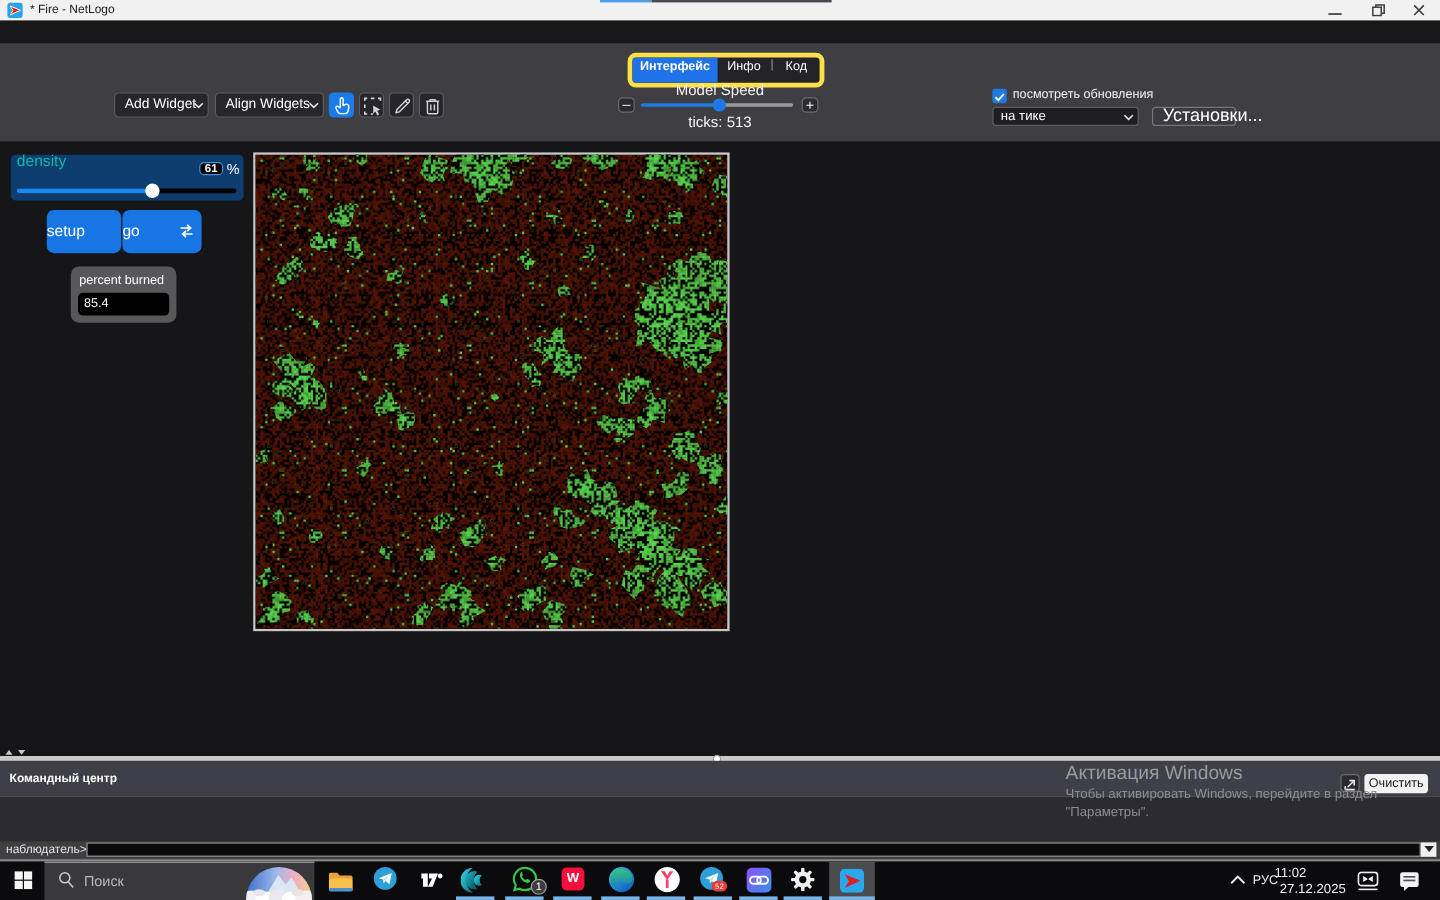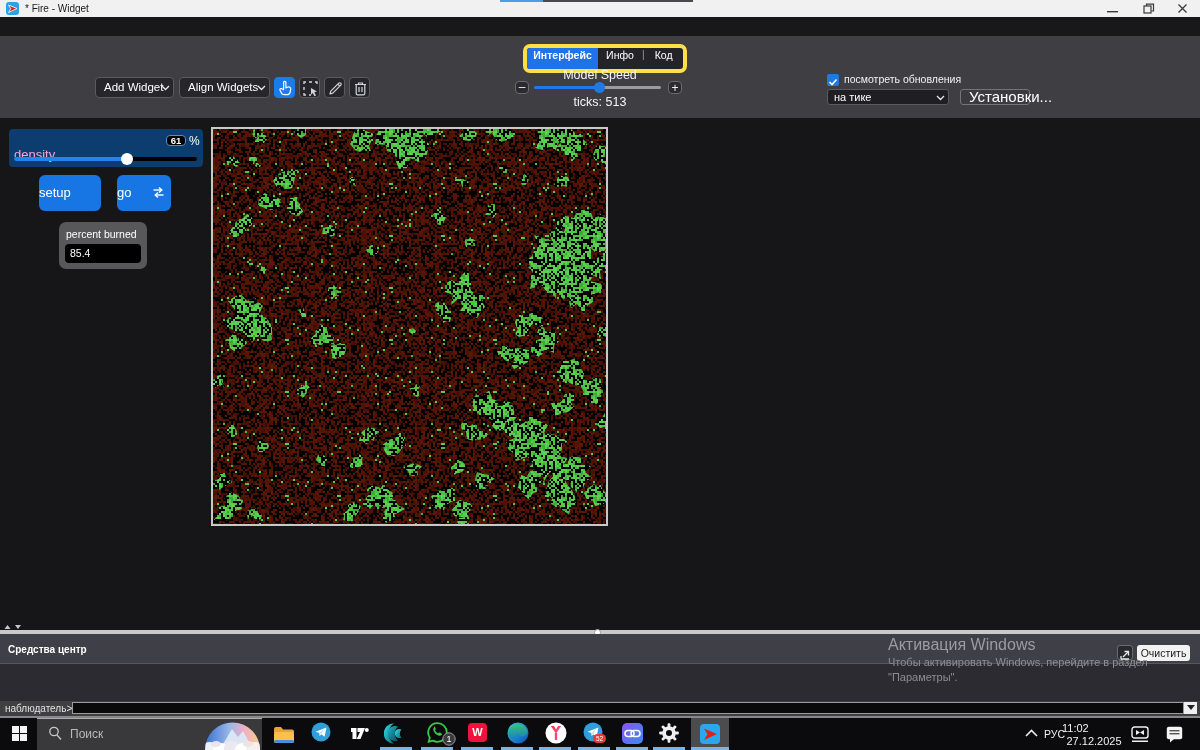--- a/index.html
+++ b/index.html
@@ -38,21 +38,21 @@
 .wmark{color:#9b9ba3}
 </style></head><body>
 <div id="stage">
 <div class="abs" style="left:500px;top:0;width:43px;height:2px;background:#4a9ee8;z-index:9"></div>
 <div class="abs" style="left:543px;top:0;width:150px;height:2px;background:#4a4a4e;z-index:9"></div>
 <div class="abs" id="titlebar"></div>
 <svg class="abs" style="left:6px;top:2px" width="13" height="13">
       <rect width="13" height="13" rx="3" fill="#29a3e8"></rect>
       <path d="M2.5 3 L11 6.5 L2.5 10.5 L4.8 6.7 Z" fill="#e02018" stroke="#fff" stroke-width="0.8"></path>
     </svg>
-<div class="abs" id="title-text">* Fire - Widget</div>
+<div class="abs" id="title-text">* Fire - NetLogo</div>
 <svg class="abs" style="left:1106px;top:4px" width="14" height="10">
       <rect x="1" y="7" width="11" height="1.4" fill="#3a3a3a"></rect>
     </svg>
 <svg class="abs" style="left:1143px;top:3px" width="12" height="11">
       <rect x="1" y="3" width="7" height="7" fill="none" stroke="#3a3a3a" stroke-width="1.2"></rect>
       <path d="M3.5 3 V1.2 H10.5 V8 H8.5" fill="none" stroke="#3a3a3a" stroke-width="1.2"></path>
     </svg>
 <svg class="abs" style="left:1177px;top:3px" width="11" height="11">
       <path d="M1.5 1.5 L9.5 9.5 M9.5 1.5 L1.5 9.5" stroke="#3a3a3a" stroke-width="1.3"></path>
     </svg>
@@ -106,28 +106,28 @@
 <div class="ckb"><svg width="12" height="12" viewBox="0 0 12 12">
         <path d="M2.5 6 L5 8.5 L9.5 3.5" fill="none" stroke="#fff" stroke-width="1.6"></path>
       </svg></div>
 <div class="abs" style="left:844px;top:72px;font-size:10.5px;color:#f2f2f2;line-height:15px">посмотреть обновления</div>
 <div class="ddl" style="left:827px;top:89px;width:122px;height:16px;background:#1e1e23;font-size:11px;line-height:14px;border-radius:3px;padding:0 6px">на тике<svg class="chev" width="9" height="6">
         <path d="M1 1 L4.5 4.5 L8 1" fill="none" stroke="#e8e8e8" stroke-width="1.3"></path>
       </svg></div>
 <div class="ddl" style="left:960px;top:89px;width:70px;height:16px;background:#3a3a40;border-color:#74747a;font-size:15px;line-height:14px;border-radius:3px;text-align:center">Установки...</div>
 <div class="abs" style="left:0;top:118px;width:1200px;height:506px;background:#161618"></div>
 <div class="abs" id="density"></div>
-<div class="abs" style="left:14px;top:147px;font-size:13px;color:#f9a8d4">density</div>
+<div class="abs" style="left:14px;top:126px;font-size:13px;color:#14b8a6">density</div>
 <div class="abs" style="left:166px;top:135px;width:20px;height:11px;background:#000;border:1.5px solid #4a8fd8;border-radius:4px;color:#fff;font-size:9.5px;font-weight:bold;text-align:center;line-height:10px">61</div>
 <div class="abs" style="left:189px;top:134px;font-size:12px;color:#fff">%</div>
 <div class="abs" style="left:14px;top:157px;width:183px;height:4px;background:#000;border-radius:2px"></div>
 <div class="abs" style="left:14px;top:157px;width:113px;height:4px;background:#1e86f0;border-radius:2px"></div>
 <div class="abs" style="left:121px;top:153px;width:12px;height:12px;background:#fff;border-radius:50%"></div>
 <div class="bluebtn" style="left:39px;top:175px;width:62px;height:36px;line-height:36px">setup</div>
-<div class="bluebtn" style="left:117px;top:175px;width:54px;height:36px;line-height:36px">go<svg width="13" height="13" viewBox="0 0 13 13" style="position:absolute;right:6px;top:11px">
+<div class="bluebtn" style="left:102px;top:175px;width:66px;height:36px;line-height:36px">go<svg width="13" height="13" viewBox="0 0 13 13" style="position:absolute;right:6px;top:11px">
         <g stroke="#fff" stroke-width="1.4" fill="none">
           <path d="M1.5 4 H9"></path>
           <path d="M7 1.5 L9.8 4 L7 6.5"></path>
           <path d="M11.5 9 H4"></path>
           <path d="M6 6.5 L3.2 9 L6 11.5"></path>
         </g>
       </svg></div>
 <div class="abs" id="monitor"></div>
 <div class="abs" style="left:66px;top:228px;font-size:10.5px;color:#fff">percent burned</div>
 <div class="abs" style="left:65px;top:244px;width:76px;height:19px;background:#000000;border-radius:4px;color:#fff;font-size:10.5px;line-height:19px;padding-left:5px">85.4</div>
@@ -2060,21 +2060,21 @@
       </svg>
     </div>
 <div class="abs" style="left:0;top:624px;width:1200px;height:6px;background:#161618"></div>
 <svg class="abs" style="left:4px;top:624px" width="20" height="6">
       <path d="M0.5 5 L3.5 1 L6.5 5 Z" fill="#c8c8c8"></path>
       <path d="M11 1 L14 5 L17 1 Z" fill="#c8c8c8"></path>
     </svg>
 <div class="abs" style="left:0;top:630px;width:1200px;height:5px;background:#c9c9c9"></div>
 <div class="abs" style="left:594px;top:629px;width:7px;height:7px;background:#fff;border:1px solid #999;border-radius:50%"></div>
 <div class="abs" id="cc-head"></div>
-<div class="abs" style="left:8px;top:644px;font-size:10px;font-weight:bold;color:#fff">Средства центр</div>
+<div class="abs" style="left:8px;top:644px;font-size:10px;font-weight:bold;color:#fff">Командный центр</div>
 <div class="abs" style="left:1117px;top:645px;width:16px;height:15px;background:#2a2a2e;border:1px solid #6a6a70;border-radius:3px;text-align:center;padding-top:1px"><svg width="12" height="12" viewBox="0 0 12 12">
         <g stroke="#e8e8e8" stroke-width="1.3" fill="none">
           <path d="M2 10 H10 M2 10 V7"></path>
           <path d="M4 8 L9 3"></path>
           <path d="M5.5 2.5 H9.5 V6.5"></path>
         </g>
       </svg></div>
 <div class="abs" style="left:1137px;top:645px;width:53px;height:16px;background:#f2f2f2;border-radius:3px;color:#1a1a1a;font-size:10.5px;text-align:center;line-height:16px">Очистить</div>
 <div class="abs" id="cc-out"></div>
 <div class="abs wmark" style="left:888px;top:636px;font-size:16px">Активация Windows</div>

